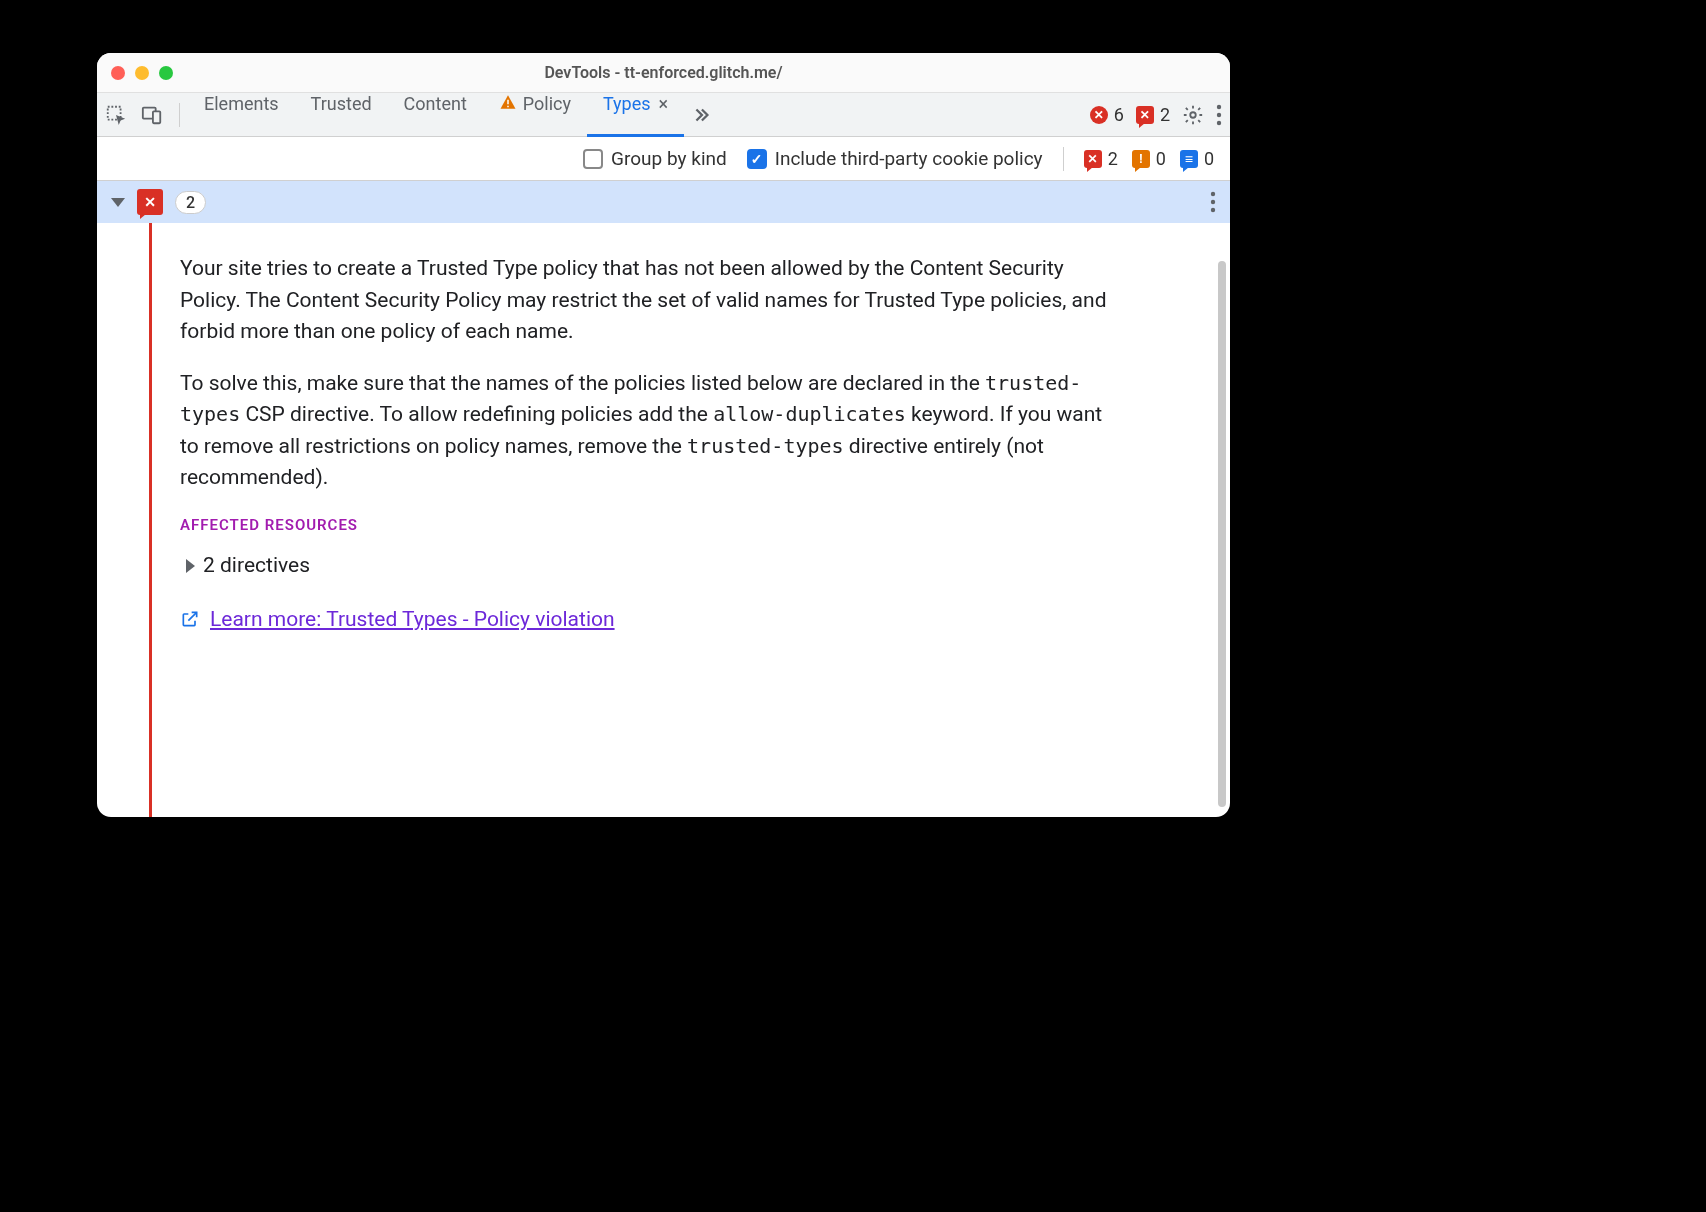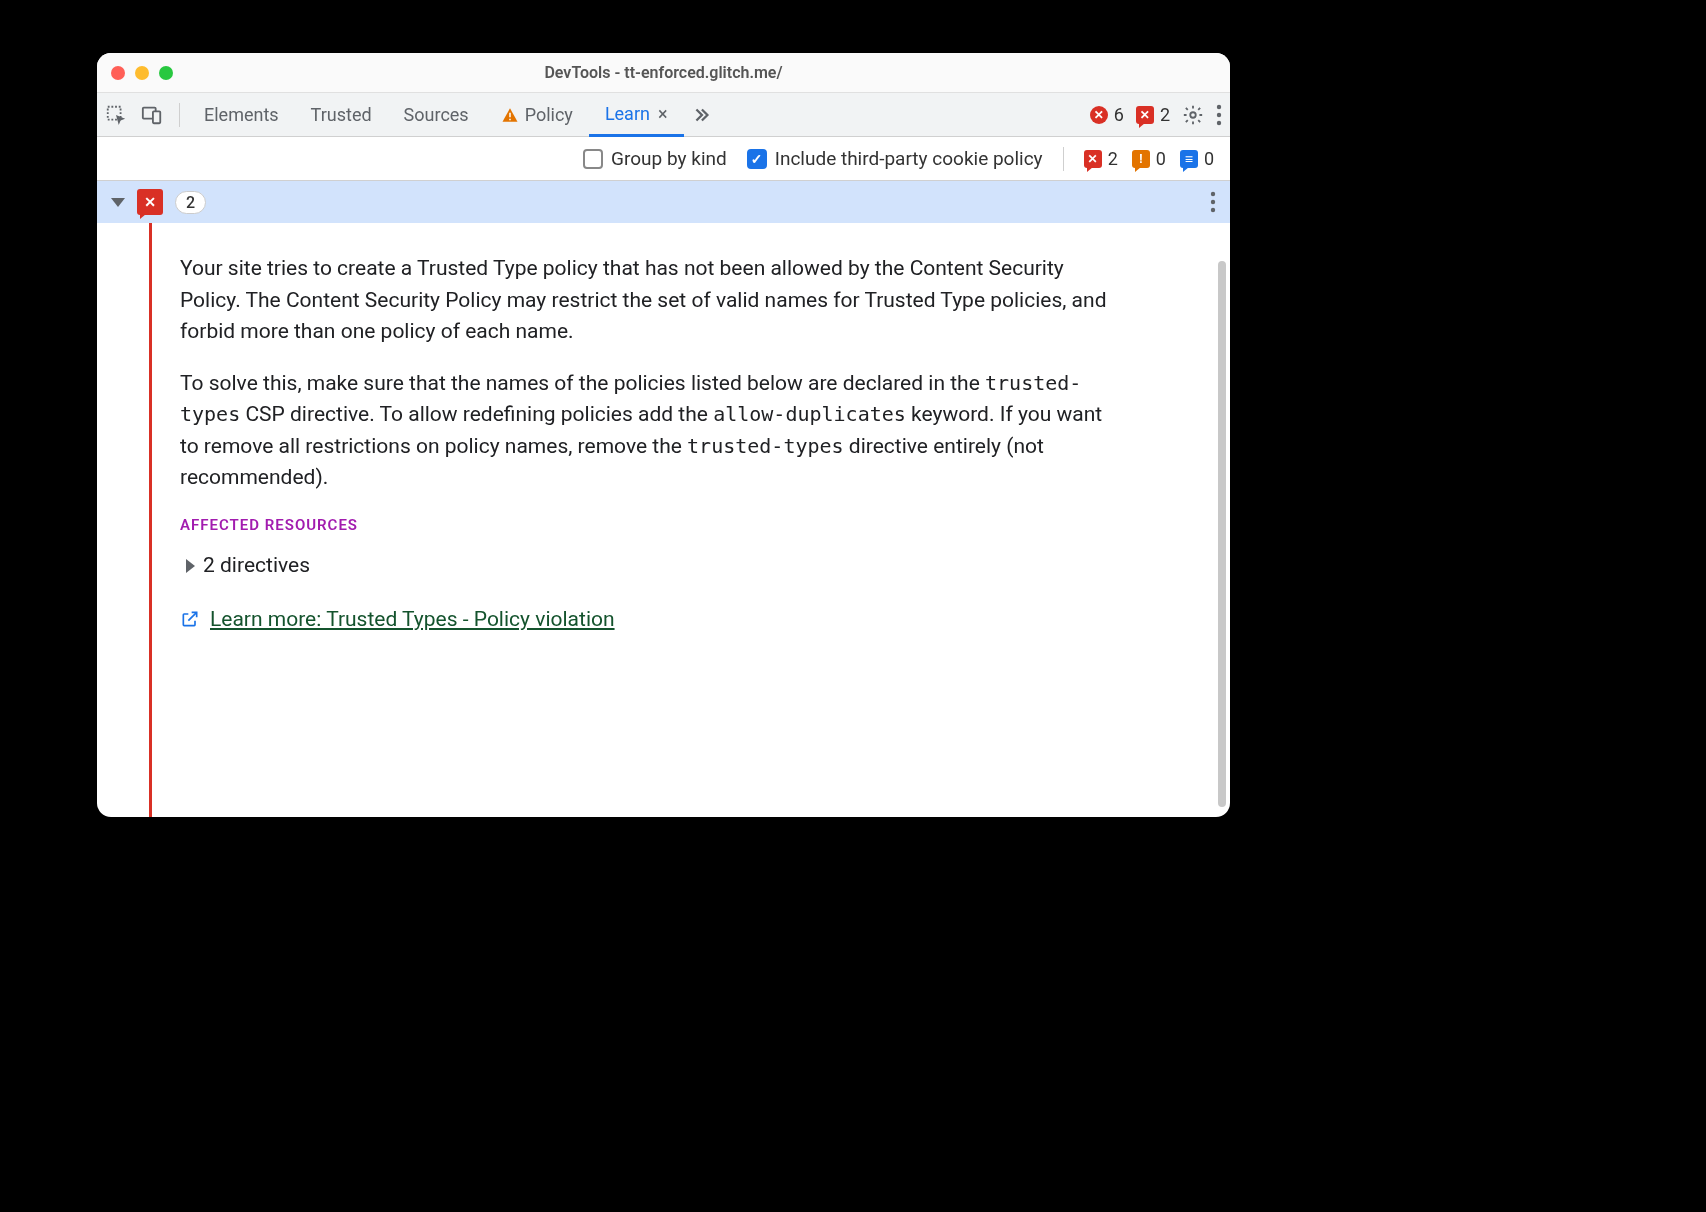--- a/index.html
+++ b/index.html
@@ -43,21 +43,21 @@
     height: 44px; background: #f1f3f4;
     border-bottom: 1px solid #d0d0d0;
     display: flex; align-items: center;
     padding: 0 8px;
     font-size: 18px; color: #5f6368;
     gap: 0;
   }
   .tool-icons { display: flex; align-items: center; gap: 14px; padding-right: 8px; }
   .vdiv { width: 1px; height: 24px; background: #cfcfcf; margin: 0 8px; }
   .tabs { display: flex; align-items: stretch; height: 44px; }
-  .tab { display: flex; align-items: center; padding: 0 16px; cursor: default; }
+  .tab { display: flex; align-items: flex-start; padding: 0 16px; cursor: default; }
   .tab.active { color: #1a73e8; border-bottom: 3px solid #1a73e8; background: #fff0; }
   .tab .warn-tri { margin-right: 6px; }
   .tab .closex { margin-left: 8px; color: #5f6368; font-size: 18px; }
   .tabbar .right { margin-left: auto; display: flex; align-items: center; gap: 12px; }
   .count-group { display: flex; align-items: center; gap: 6px; font-size: 18px; color: #333; }
   .subbar {
     height: 44px; background: #fff;
     border-bottom: 1px solid #d0d0d0;
     display: flex; align-items: center; justify-content: flex-end;
     padding: 0 16px; gap: 20px;
@@ -107,21 +107,21 @@
     font-size: 15px; letter-spacing: 1px; font-weight: 600;
     color: #a21caf; margin-top: 8px; margin-bottom: 14px;
   }
   .expander { display: flex; align-items: center; gap: 8px; font-size: 21px; margin-left: 6px; margin-bottom: 22px; text-align: right; }
   .caret-right {
     width: 0; height: 0;
     border-top: 7px solid transparent; border-bottom: 7px solid transparent;
     border-left: 9px solid #5f6368;
   }
   .learn { display: flex; align-items: center; gap: 10px; }
-  .learn a { color: #14532d; font-size: 21px; text-decoration: underline; }
+  .learn a { color: #6d28d9; font-size: 21px; text-decoration: underline; }
   .scrollbar {
     position: absolute; right: 4px; top: 208px; bottom: 10px; width: 8px;
     background: #c8c8c8; border-radius: 4px;
   }
 
   
   svg { display: block; }
   .ico { display: inline-flex; }
   .err-circle { width: 18px; height: 18px; border-radius: 50%; background: #d93025; color: #fff; display: inline-flex; align-items: center; justify-content: center; font-size: 12px; font-weight: 700; }
   .err-sq { width: 18px; height: 18px; border-radius: 3px; display: inline-flex; align-items: center; justify-content: center; color: #fff; font-size: 12px; font-weight: 700; position: relative; }
@@ -165,34 +165,34 @@
       </div>
       <div class="vdiv"></div>
       <div class="tabs">
         <div class="tab">
             <span>Elements</span>
           </div>
         <div class="tab">
             <span>Trusted</span>
           </div>
         <div class="tab">
-            <span>Sources</span>
+            <span>Content</span>
           </div>
         <div class="tab">
           <span class="ico warn-tri">
             <svg width="18" height="18" viewBox="0 0 24 24">
                 <path d="M12 3 L22 21 H2 Z" fill="#e37400"></path>
                 <rect x="11" y="9" width="2" height="6" fill="#fff"></rect>
                 <rect x="11" y="17" width="2" height="2" fill="#fff"></rect>
               </svg>
           </span>
           <span>Policy</span>
         </div>
         <div class="tab active">
-          <span>Learn</span>
+          <span>Types</span>
           <span class="closex">×</span>
         </div>
       </div>
       <span class="ico" style="margin-left:6px">
         <svg width="22" height="22" viewBox="0 0 24 24" fill="none" stroke="#5f6368" stroke-width="2.5">
             <path d="M7 6 L13 12 L7 18"></path>
             <path d="M13 6 L19 12 L13 18"></path>
           </svg>
       </span>
       <div class="right">

